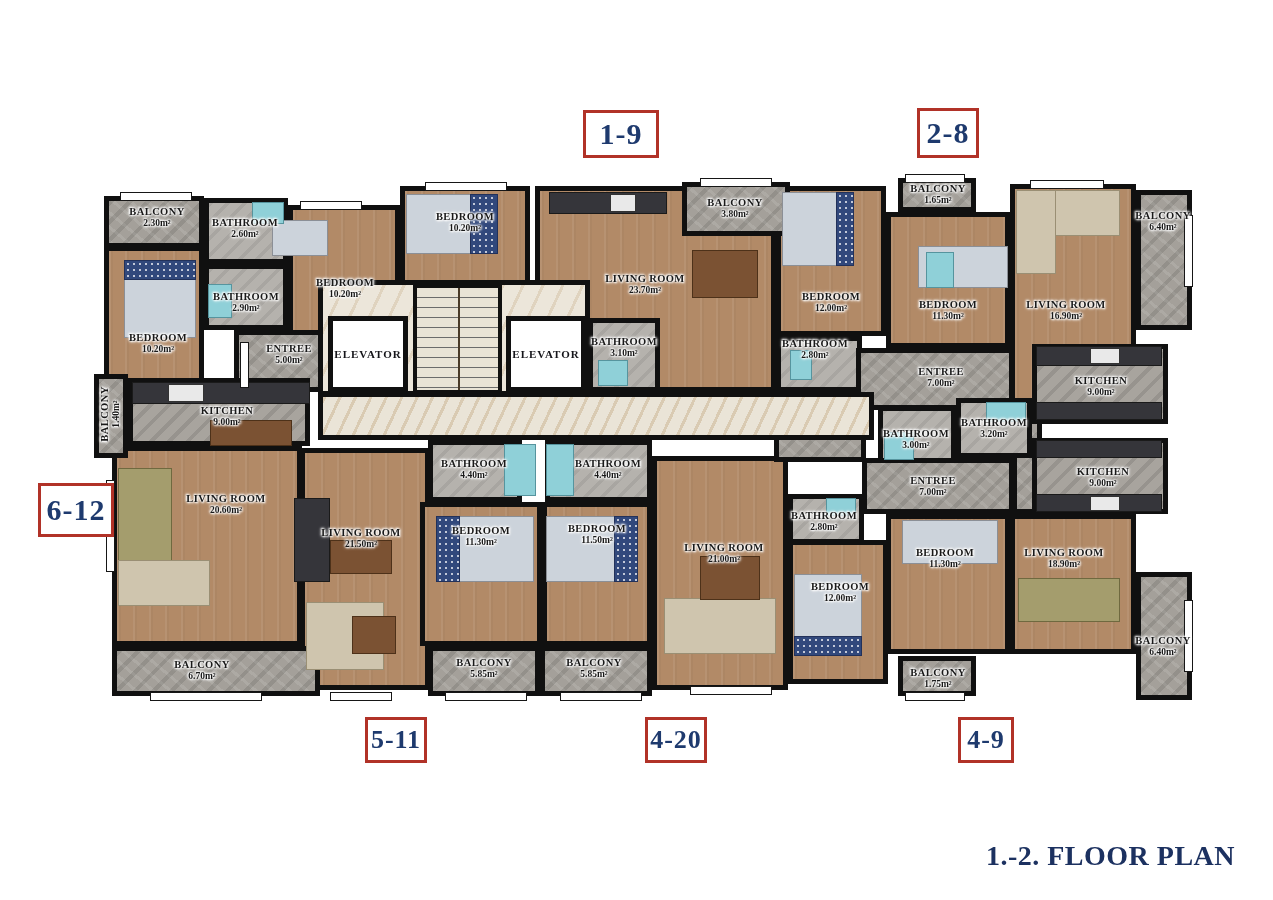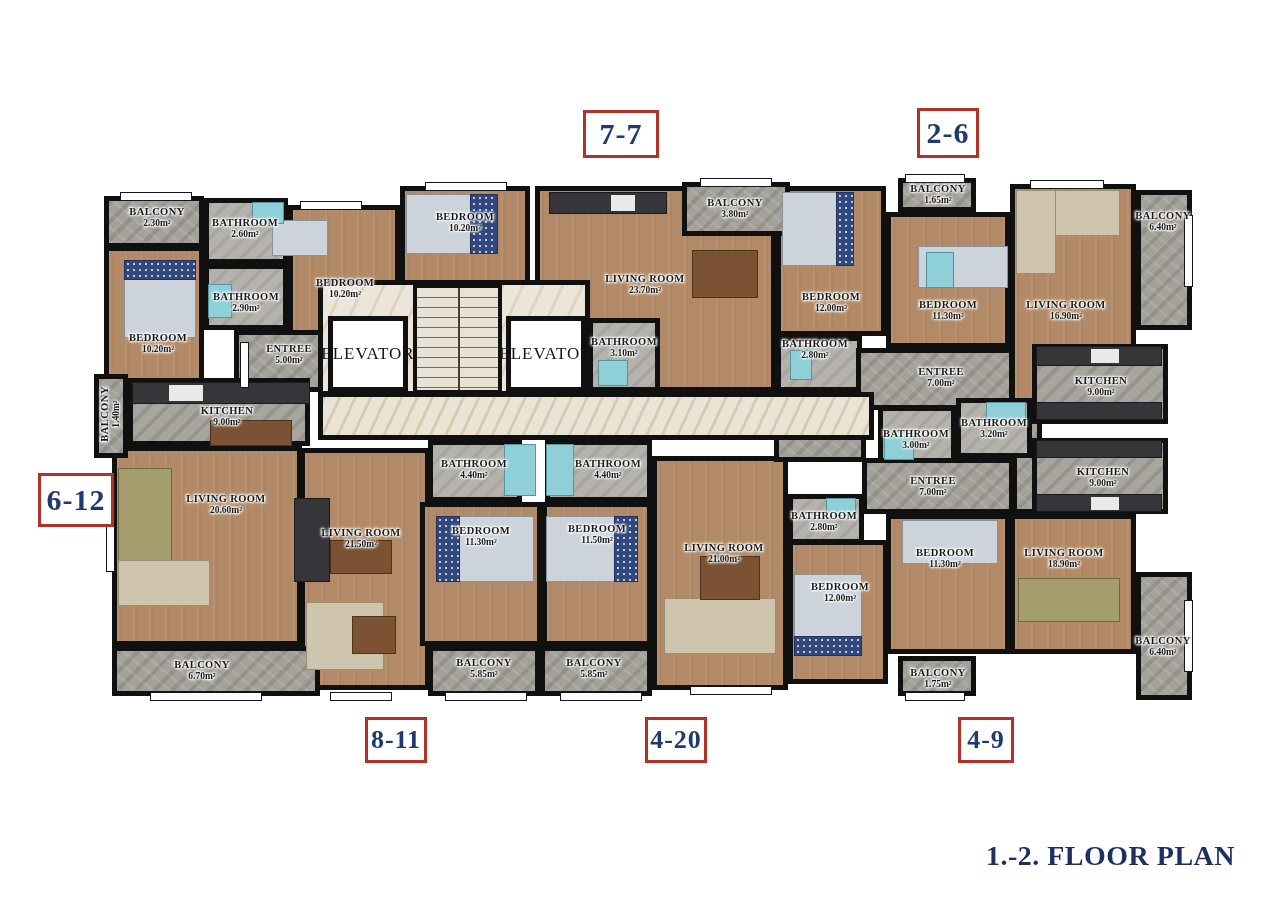--- a/index.html
+++ b/index.html
@@ -25,21 +25,21 @@
     background:#e9e3d6;
     background-image:repeating-linear-gradient(to bottom, transparent 0 9px, #6b6b6b 9px 10px);}
   .stairs:before{content:"";position:absolute;left:50%;top:0;width:2px;height:100%;background:#4a3a28;}
   .rlabel{position:absolute;z-index:30;transform:translate(-50%,-50%);text-align:center;
     color:#191919;line-height:1.15;white-space:nowrap;
     text-shadow:0 0 2px #fff,0 0 3px #fff,0 0 4px #fff,1px 1px 2px #fff,-1px -1px 2px #fff;}
   .rlabel .rname{display:block;font-weight:bold;font-size:10.5px;letter-spacing:0.4px;}
   .rlabel .rarea{display:block;font-size:9.5px;font-weight:bold;}
   .rlabel.vert{transform:translate(-50%,-50%) rotate(-90deg);}
   .elabel{position:absolute;z-index:30;transform:translate(-50%,-50%);
-    font-weight:normal;font-size:17px;letter-spacing:1px;color:#15151a;white-space:nowrap;}
+    font-weight:bold;font-size:11px;letter-spacing:1px;color:#15151a;white-space:nowrap;}
   .unitbox{position:absolute;z-index:40;box-sizing:border-box;background:#fff;
     border:3px solid #b13228;color:#1e3a6e;font-weight:bold;
     display:flex;align-items:center;justify-content:center;letter-spacing:1px;}
   .decor{position:absolute;z-index:18;box-sizing:border-box;}
   .d-bed{background:#ccd3db;border:1px solid #8b8f96;}
   .d-beda{background:#31487c;border:1px solid #22315a;
     background-image:radial-gradient(rgba(255,255,255,0.7) 1px, transparent 1.5px);background-size:6px 6px;}
   .d-sofa{background:#a49d6d;border:1px solid #6f693f;}
   .d-sofab{background:#cfc5ae;border:1px solid #9a8f74;}
   .d-counter{background:#35353a;border:1px solid #1a1a1a;}
@@ -320,20 +320,20 @@
     <div class="rlabel" style="left: 938px; top: 678px;">
       <span class="rname">BALCONY</span>
       <span class="rarea">1.75m²</span>
     </div>
     <div class="rlabel" style="left: 1163px; top: 646px;">
       <span class="rname">BALCONY</span>
       <span class="rarea">6.40m²</span>
     </div>
     <div class="elabel" style="left: 368px; top: 354px;">ELEVATOR</div>
     <div class="elabel" style="left: 546px; top: 354px;">ELEVATOR</div>
-    <div class="unitbox" style="left: 583px; top: 110px; width: 76px; height: 48px; font-size: 30px;">7-7</div>
-    <div class="unitbox" style="left: 917px; top: 108px; width: 62px; height: 50px; font-size: 30px;">2-6</div>
-    <div class="unitbox" style="left: 38px; top: 473px; width: 76px; height: 54px; font-size: 30px;">6-12</div>
-    <div class="unitbox" style="left: 365px; top: 717px; width: 62px; height: 46px; font-size: 26px;">8-11</div>
+    <div class="unitbox" style="left: 583px; top: 110px; width: 76px; height: 48px; font-size: 30px;">1-9</div>
+    <div class="unitbox" style="left: 917px; top: 108px; width: 62px; height: 50px; font-size: 30px;">2-8</div>
+    <div class="unitbox" style="left: 38px; top: 483px; width: 76px; height: 54px; font-size: 30px;">6-12</div>
+    <div class="unitbox" style="left: 365px; top: 717px; width: 62px; height: 46px; font-size: 26px;">5-11</div>
     <div class="unitbox" style="left: 645px; top: 717px; width: 62px; height: 46px; font-size: 26px;">4-20</div>
     <div class="unitbox" style="left: 958px; top: 717px; width: 56px; height: 46px; font-size: 26px;">4-9</div>
   </div>
 <div id="title">1.-2. FLOOR PLAN</div>
 
 </body></html>

